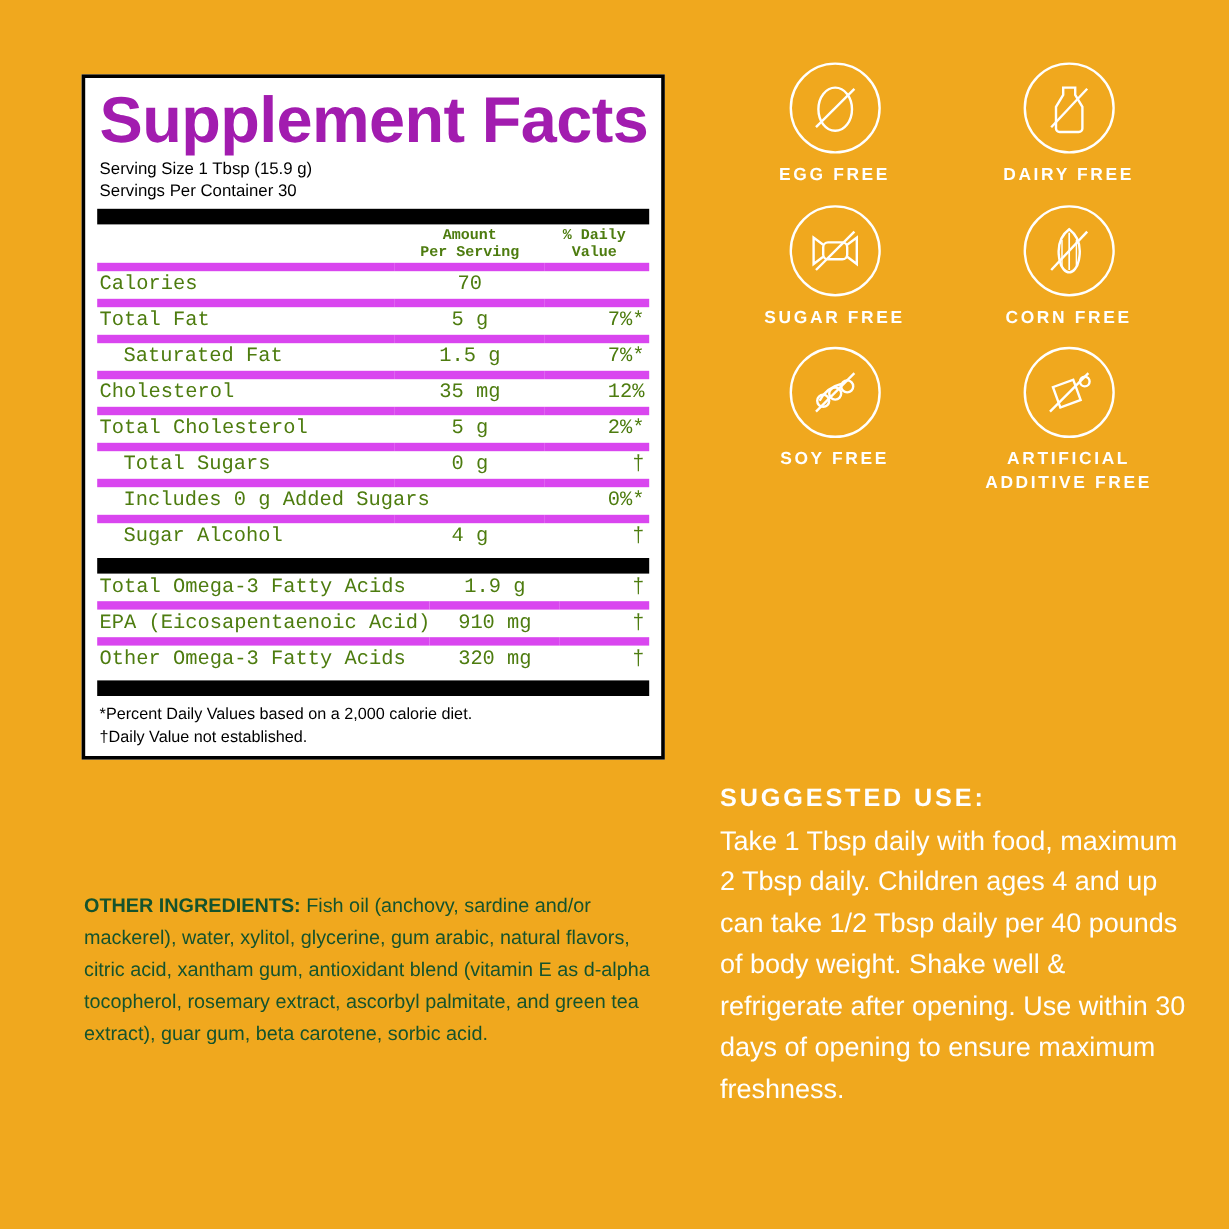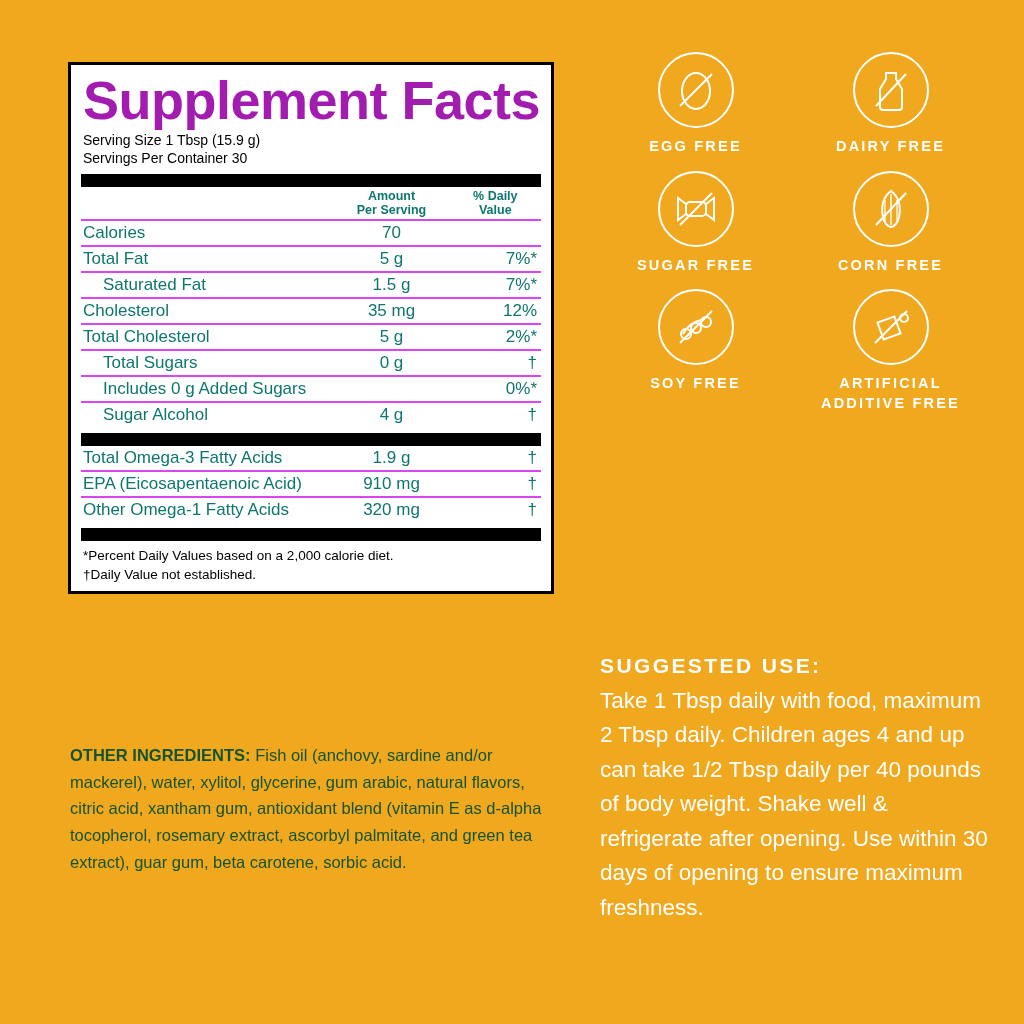--- a/index.html
+++ b/index.html
@@ -43,38 +43,39 @@
   }
   .rule-thick {
     height: 13px;
     background: #000;
     margin: 6px 0 0 0;
   }
   table.sf {
     width: 100%;
     border-collapse: collapse;
     font-size: 17px;
-    color: #0f766e;
+    color: #4d7c0f;
+    font-family: Liberation Mono, monospace;
   }
   table.sf td {
     padding: 2px 0 2px 0;
     vertical-align: bottom;
   }
   .hdr-row td {
     font-size: 12.5px;
     font-weight: bold;
     text-align: center;
     line-height: 1.15;
     padding-bottom: 3px;
   }
   .col-name { width: 54%; text-align: left; padding-left: 2px !important; }
   .col-amt  { width: 27%; text-align: center; }
   .col-dv   { width: 19%; text-align: right; padding-right: 4px !important; }
   tr.line td {
-    border-top: 2px solid #d946ef;
+    border-top: 7px solid #d946ef;
   }
   .indent1 { padding-left: 22px !important; }
   .nutrient-block td { font-size: 17px; }
   .omega-name { white-space: nowrap; }
   .footnote {
     font-size: 13.5px;
     color: #000;
     line-height: 1.3;
     margin-top: 6px;
     margin-left: 2px;
@@ -223,21 +224,21 @@
       <td class="col-name omega-name">Total Omega-3 Fatty Acids</td>
       <td class="col-amt">1.9 g</td>
       <td class="col-dv">†</td>
     </tr>
     <tr class="line">
       <td class="col-name omega-name">EPA (Eicosapentaenoic Acid)</td>
       <td class="col-amt">910 mg</td>
       <td class="col-dv">†</td>
     </tr>
     <tr class="line">
-      <td class="col-name omega-name">Other Omega-1 Fatty Acids</td>
+      <td class="col-name omega-name">Other Omega-3 Fatty Acids</td>
       <td class="col-amt">320 mg</td>
       <td class="col-dv">†</td>
     </tr>
   </tbody>
     </table>
 
   <div class="rule-thick"></div>
 
   <div class="footnote">*Percent Daily Values based on a 2,000 calorie diet.</div>
   <div class="footnote" style="margin-top:1px;">†Daily Value not established.</div>

